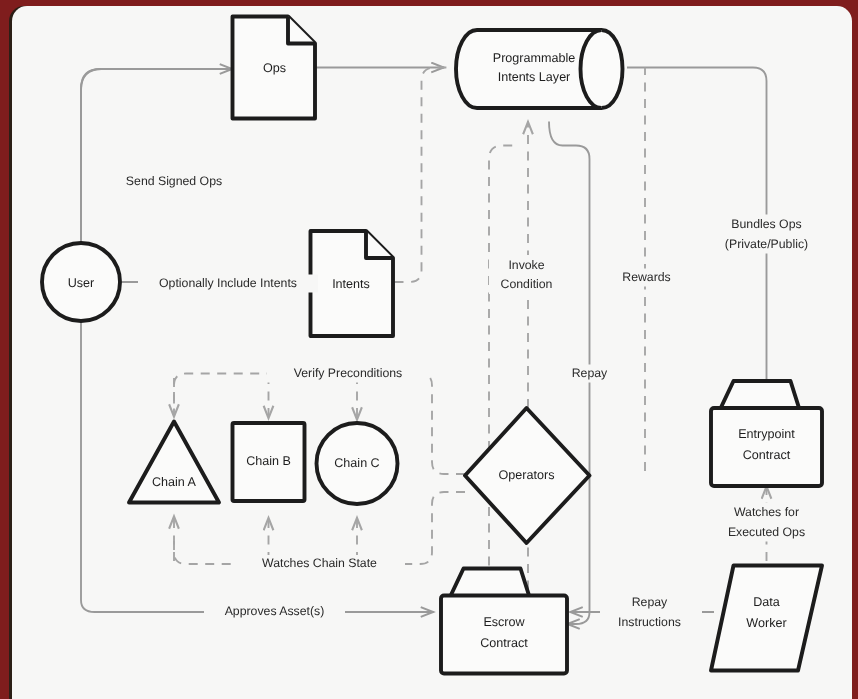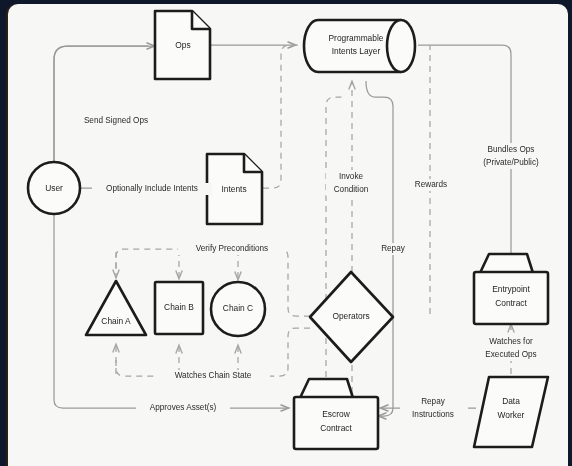--- a/index.html
+++ b/index.html
@@ -4,21 +4,21 @@
 <title>Programmable Intents Architecture Diagram</title>
 <style>
   html,body{margin:0;padding:0;background:#1a120c;}
   body{
     width:572px;height:466px;overflow:hidden;
     font-family:"Liberation Sans","DejaVu Sans",sans-serif;
   }
   #frame{
     position:relative;
     width:572px;height:466px;
-    background:#0f172a;
+    background:#7f1d1d;
     box-sizing:border-box;
   }
   #canvas{
     position:absolute;
     left:8px;top:4px;
     width:560px;height:462px;
     background:#f7f7f6;
     border-radius:10px 10px 0 0;
     overflow:hidden;
     box-shadow:-2px 0 0 0 #2b1f16;

